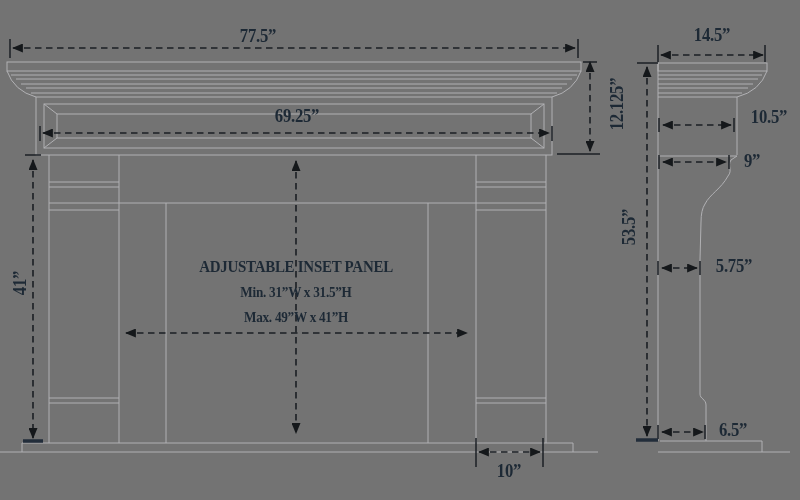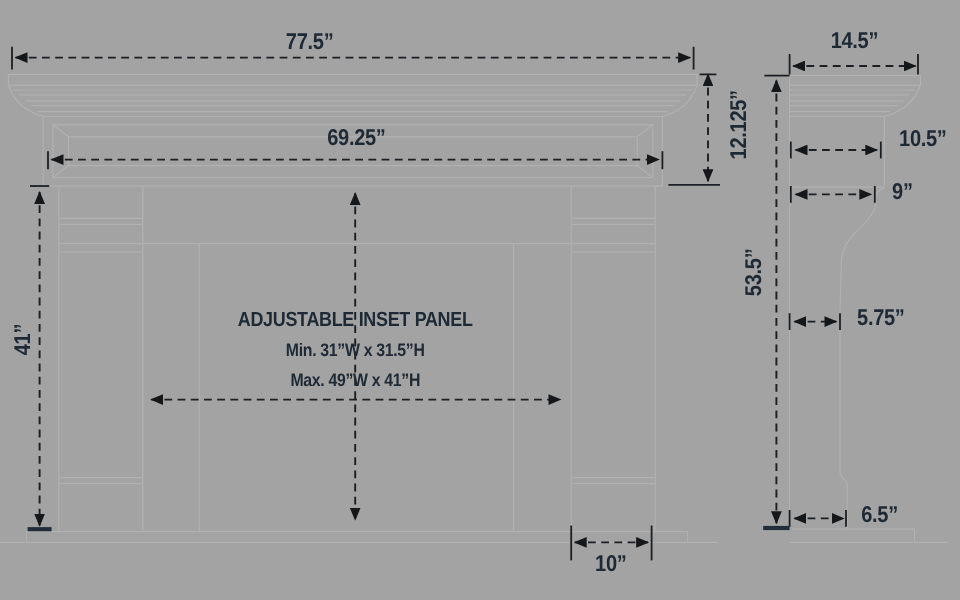--- a/index.html
+++ b/index.html
@@ -1,18 +1,18 @@
 <!DOCTYPE html>
 <html><head>
 <meta charset="utf-8">
 <style>
   html,body { margin:0; padding:0; background:#ffffff; }
   .stage {
-    position:relative; width:800px; height:500px; background:#a3a3a3;
-    font-family:Liberation Sans, sans-serif; overflow:hidden;
+    position:relative; width:800px; height:500px; background:#737373;
+    font-family:Liberation Serif, serif; overflow:hidden;
   }
   .art { position:absolute; left:0; top:0; }
   .lbl {
     position:absolute; font-weight:700; color:#1d2935; white-space:nowrap;
     letter-spacing:-0.3px;
     transform:translate(-50%,-50%) scaleX(0.88);
   }
   .lbl.rot { transform:translate(-50%,-50%) rotate(-90deg) scaleX(0.88); }
   .dim  { font-size:19px; }
   .panel-title { font-size:17px; }

